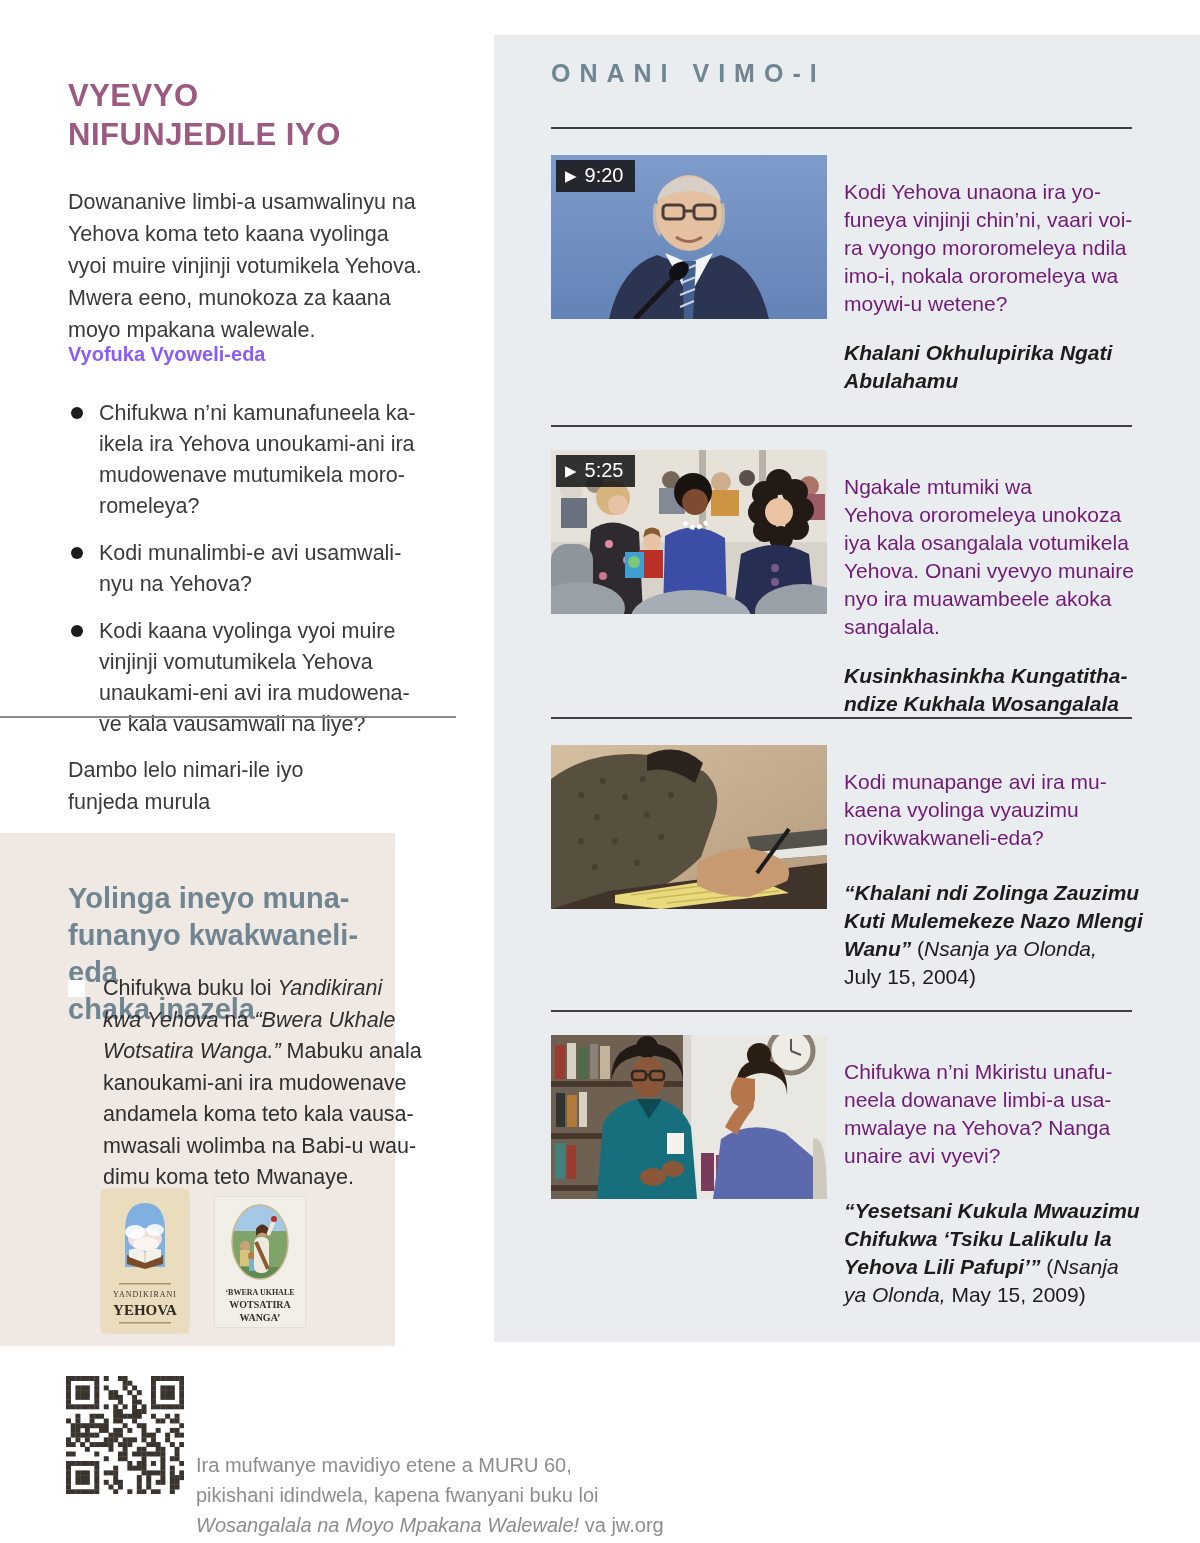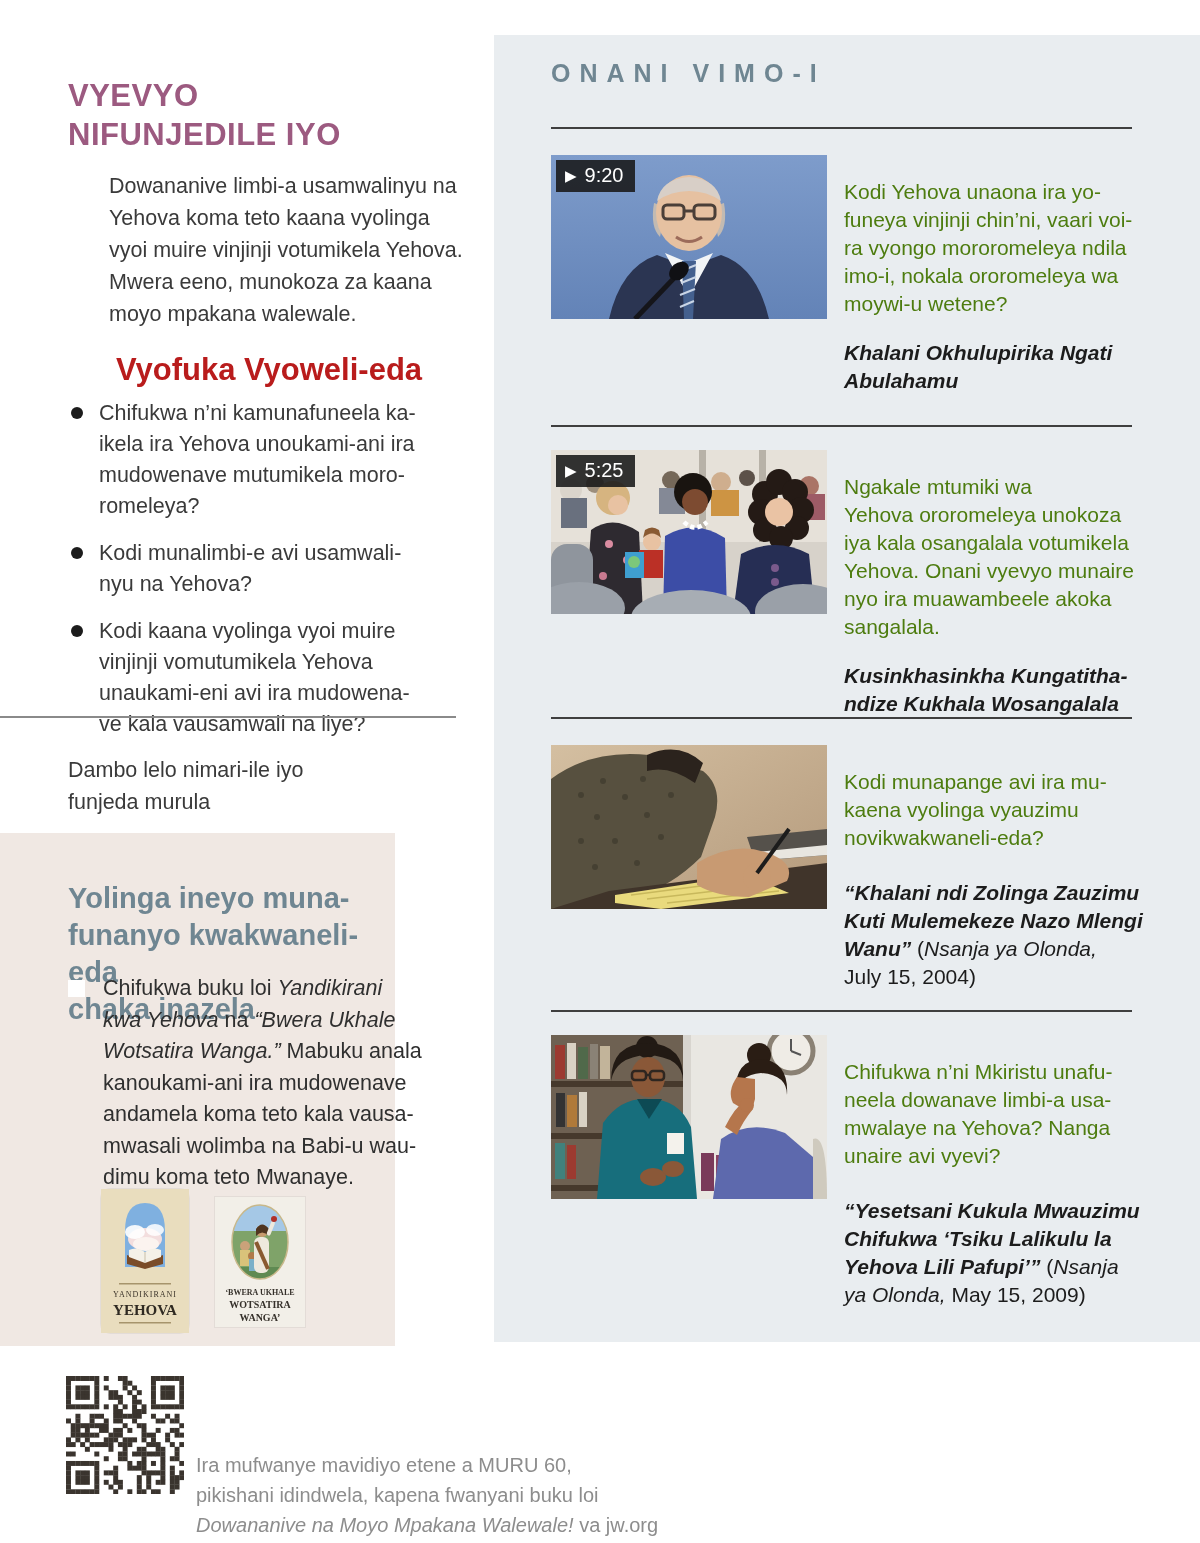--- a/index.html
+++ b/index.html
@@ -3,22 +3,22 @@
 <meta charset="utf-8">
 <style>
   html,body{margin:0;padding:0;background:#ffffff;}
   .page{position:relative;width:1200px;height:1543px;background:#fff;overflow:hidden;
         font-family:"Liberation Sans",sans-serif;color:#3a3a3a;}
   .abs{position:absolute;}
   .pre{white-space:pre-line;}
 
   
   .h1{left:68px;top:55px;font-weight:bold;font-size:31px;line-height:39px;letter-spacing:.5px;color:#9c5a80;}
-  .intro{left:68px;top:148px;width:410px;font-size:21.5px;line-height:32px;margin-left:41px;}
-  .h2{left:68px;top:326px;font-weight:bold;font-size:31px;color:#b91c1c;margin-left:48px;}
+  .intro{left:68px;top:164px;width:410px;font-size:21.5px;line-height:32px;}
+  .h2{left:68px;top:326px;font-weight:bold;font-size:20px;color:#8b5cf6;}
   .blist{left:68px;top:382px;width:410px;list-style:none;margin:0;padding:0;}
   .blist li{position:relative;padding-left:31px;margin:16px 0 9px 0;font-size:21.5px;line-height:31px;}
   .blist li .dot{position:absolute;left:3px;top:9px;width:12px;height:12px;border-radius:50%;background:#1c1c1c;}
   .rule-left{left:0;top:716px;width:456px;height:2px;background:#8a8a8a;}
   .note{left:68px;top:734px;width:400px;font-size:21.5px;line-height:32px;margin-top:20px;}
 
   .box{left:0;top:833px;width:395px;height:513px;background:#f0e8e3;}
   .box-h{position:absolute;left:68px;top:23px;font-weight:bold;font-size:29px;line-height:37px;color:#6f8692;}
   .box-item{position:absolute;left:68px;top:140px;width:372px;padding-left:35px;box-sizing:border-box;
             font-size:21.5px;line-height:31.5px;color:#2f2f2f;}
@@ -35,21 +35,21 @@
   
   .panel{left:494px;top:35px;width:710px;height:1307px;background:#e9edf0;}
   .p-h{position:absolute;left:57px;top:24px;font-weight:bold;font-size:25px;letter-spacing:9px;color:#6f8692;}
   .p-rule{position:absolute;left:57px;width:581px;height:2px;background:#3f3f3f;}
   .thumb{position:absolute;left:57px;width:276px;height:164px;overflow:hidden;background:#bbb;}
   .thumb svg{display:block;width:100%;height:100%;}
   .badge{position:absolute;top:5px;left:5px;display:flex;align-items:center;gap:8px;
          background:rgba(24,24,24,.88);color:#fff;font-size:20px;padding:4px 12px 5px 9px;}
   .badge .tri{font-size:15px;line-height:1;}
   .itext{position:absolute;left:350px;width:336px;}
-  .ibody{font-size:21px;line-height:28px;color:#4d7c0f;}
+  .ibody{font-size:21px;line-height:28px;color:#701a75;}
   .ititle{margin-top:9px;font-style:italic;font-weight:bold;font-size:21px;line-height:28px;color:#1c1c1c;}
   .iref{margin-top:27px;font-size:21px;line-height:28px;color:#1c1c1c;}
   .sg-r{font-style:normal;font-weight:normal;}
   .sg-i{font-style:italic;}
   .sg-bi{font-style:italic;font-weight:bold;}
 </style>
 </head>
 <body>
 
 <div class="page">
@@ -442,21 +442,21 @@
         <rect x="59.80" y="110.40" width="4.85" height="4.85" fill="#3a342e"></rect>
         <rect x="69.00" y="110.40" width="4.85" height="4.85" fill="#3a342e"></rect>
         <rect x="73.60" y="110.40" width="4.85" height="4.85" fill="#3a342e"></rect>
         <rect x="82.80" y="110.40" width="4.85" height="4.85" fill="#3a342e"></rect>
         <rect x="87.40" y="110.40" width="4.85" height="4.85" fill="#3a342e"></rect>
         <rect x="101.20" y="110.40" width="4.85" height="4.85" fill="#3a342e"></rect>
       </svg>
   </div>
   <p class="abs footer pre"><span class="sg-r">Ira mufwanye mavidiyo etene a MURU 60,
 pikishani idindwela, kapena fwanyani buku loi
-</span><span class="sg-i">Dowananive na Moyo Mpakana Walewale!</span><span class="sg-r"> va jw.org</span></p>
+</span><span class="sg-i">Wosangalala na Moyo Mpakana Walewale!</span><span class="sg-r"> va jw.org</span></p>
 
   <div class="abs panel">
     <div class="p-h">ONANI VIMO-I</div>
     <div class="p-rule" style="top:92px"></div>
 
     <div class="thumb" style="top:120px">
       <svg viewBox="0 0 276 164">
         <defs>
             <linearGradient id="sky1" x1="0" y1="0" x2="0" y2="1">
           <stop offset="0" stop-color="#7e9ccb"></stop>

